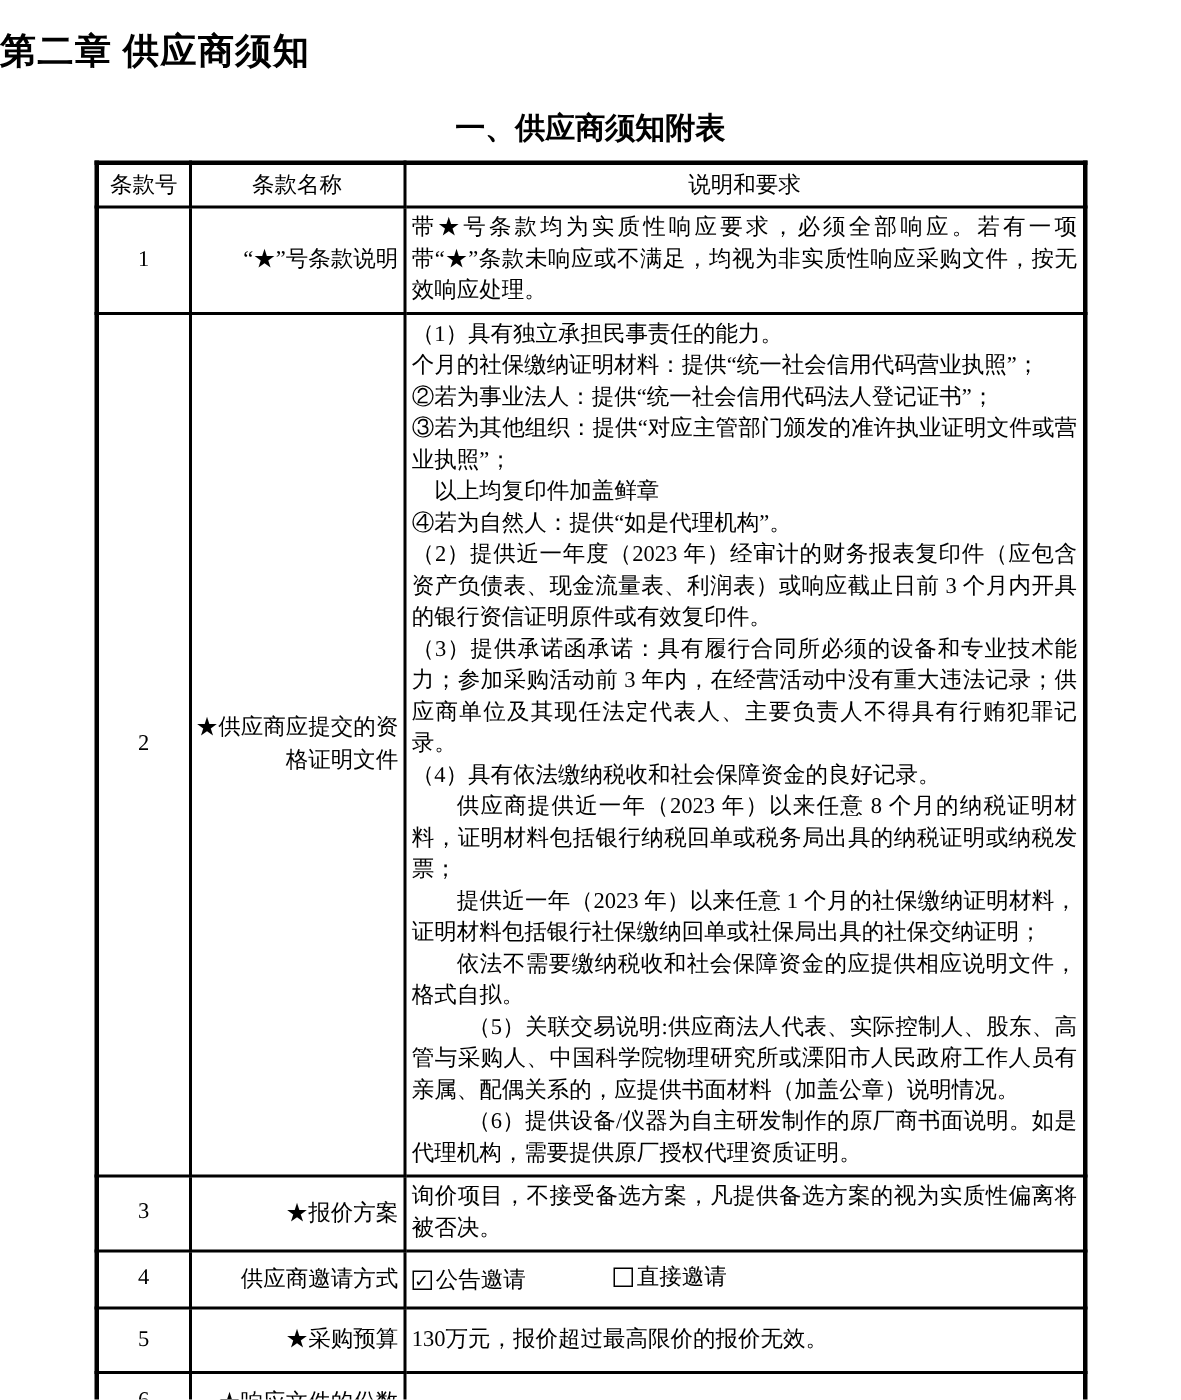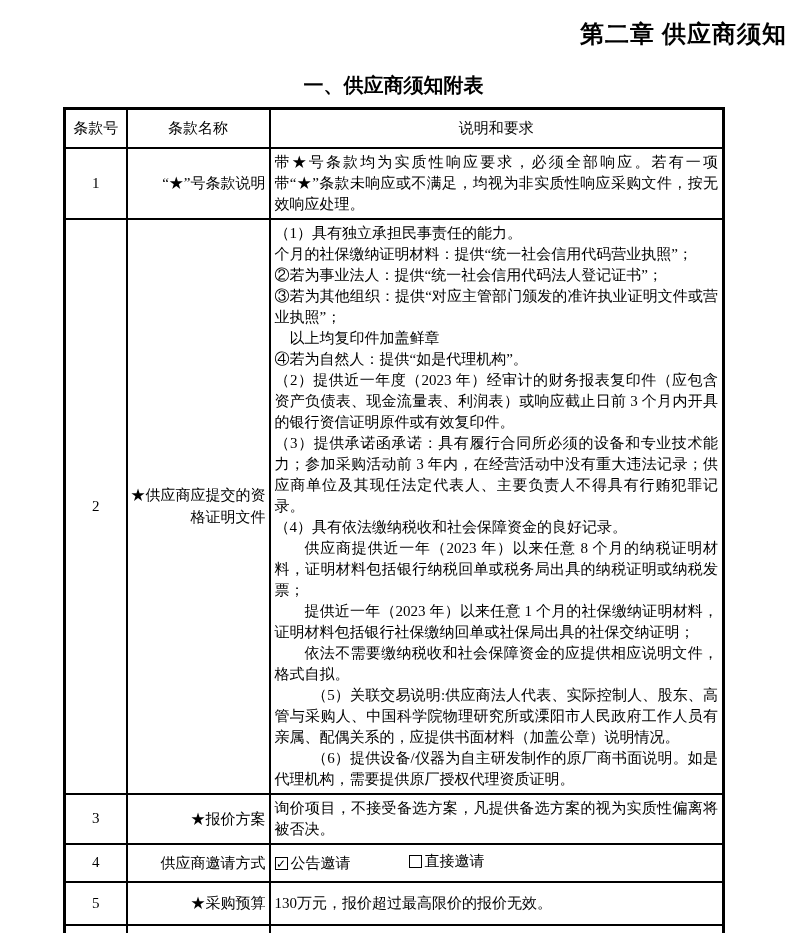--- a/index.html
+++ b/index.html
@@ -5,21 +5,21 @@
   * { box-sizing: border-box; }
   html, body {
     margin: 0; padding: 0;
     width: 787px; height: 933px;
     background: #ffffff;
     color: #000000;
     font-family: "Liberation Serif", "DejaVu Serif", serif;
   }
   .page-title {
     margin: 18px 0 0 0;
-    text-align: right;
+    text-align: left;
     font-size: 24px;
     font-weight: bold;
     letter-spacing: 1px;
   }
   .section-title {
     margin: 22px 0 8px 0;
     text-align: center;
     font-size: 20px;
     font-weight: bold;
   }
@@ -32,21 +32,21 @@
   }
   col.c-no   { width: 62px; }
   col.c-name { width: 143px; }
   col.c-desc { width: 454px; }
   th, td {
     border: 2px solid #000;
     font-size: 15px;
     font-weight: normal;
     overflow: hidden;
   }
-  thead tr { height: 39px; }
+  thead tr { height: 29px; }
   th { text-align: center; padding: 2px; }
   td.cell-no   { text-align: center; vertical-align: middle; }
   td.cell-name { text-align: right; vertical-align: middle; padding: 0 3px; line-height: 22px; }
   td.cell-desc { text-align: left; vertical-align: middle; padding: 3px 4px; }
   .para {
     margin: 0;
     line-height: 21px;
     text-align: justify;
   }
   .ind-0   { text-indent: 0; }

